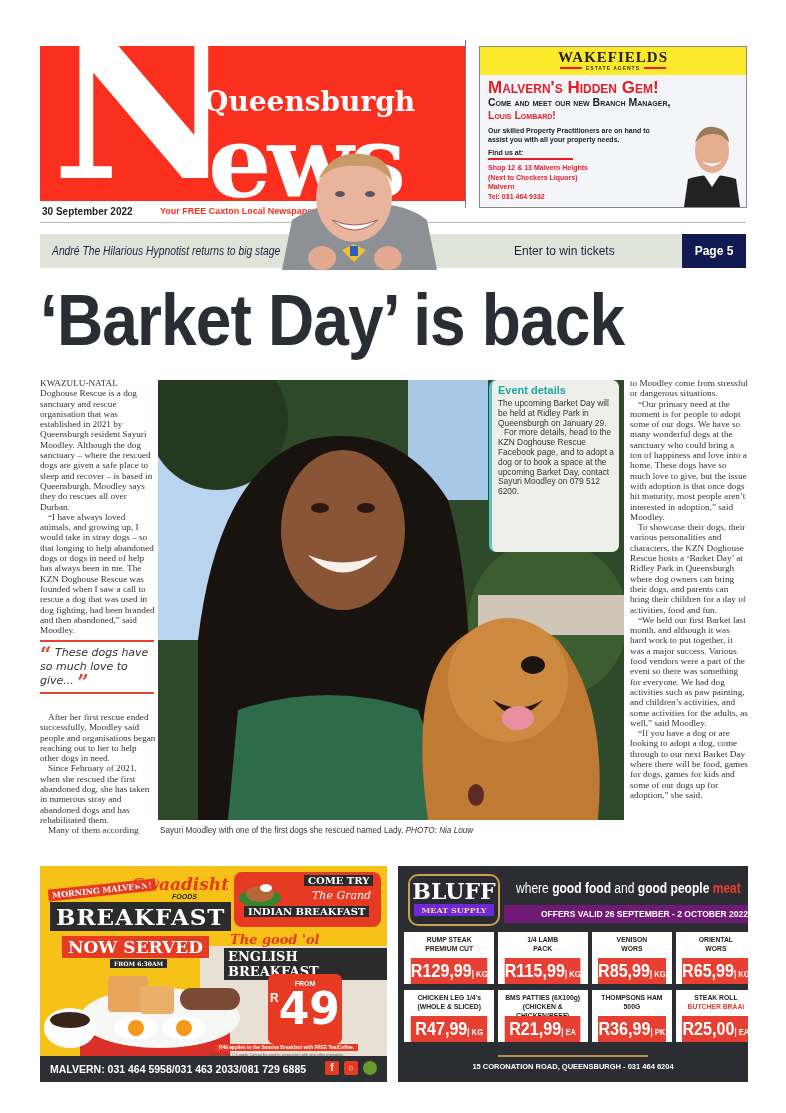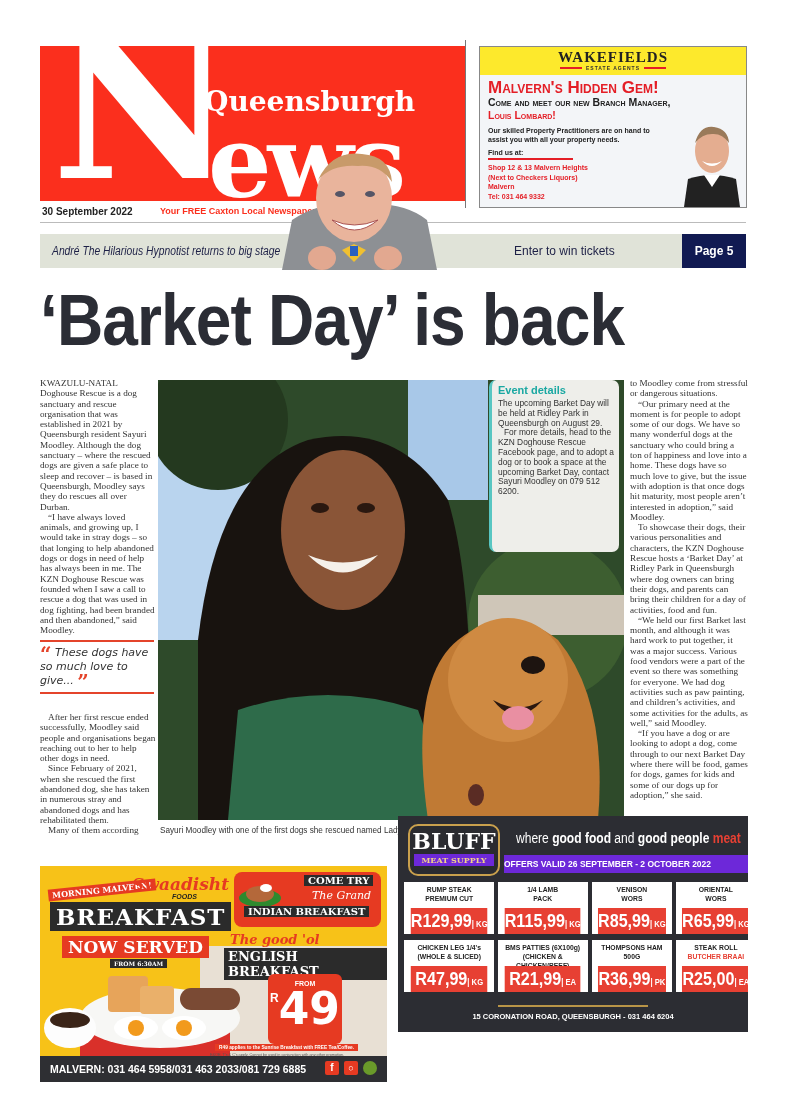--- a/index.html
+++ b/index.html
@@ -71,28 +71,28 @@
   
   .bk { left: 40px; top: 866px; width: 347px; height: 216px; background: #f7c218; overflow: hidden; font-family: "Liberation Sans", sans-serif; }
   .bk-wood { position: absolute; left: 160px; top: 80px; width: 187px; height: 110px; background: #e8e0d4; }
   .bk-footer { position: absolute; left: 0; bottom: 0; width: 347px; height: 26px; background: #2e2f33; color: #fff; font-weight: bold; font-size: 10.5px; line-height: 26px; padding-left: 10px; }
   .bk-social { position: absolute; right: 10px; top: 5px; display: flex; gap: 5px; }
   .bk-social span { width: 14px; height: 14px; display: block; border-radius: 2px; }
   .tag-black { position: absolute; background: #2b2b2b; color: #fff; font-family: "DejaVu Serif", serif; font-weight: bold; }
   .tag-red { position: absolute; background: #e63a22; color: #fff; font-family: "DejaVu Serif", serif; font-weight: bold; }
 
   
-  .bluff { left: 398px; top: 816px; width: 350px; height: 216px; background: #2c2d33; font-family: "Liberation Sans", sans-serif; overflow: hidden; }
+  .bluff { left: 398px; top: 866px; width: 350px; height: 216px; background: #2c2d33; font-family: "Liberation Sans", sans-serif; overflow: hidden; }
   .bluff-logo { position: absolute; left: 10px; top: 8px; width: 92px; height: 52px; border: 2px solid #c9a04d; border-radius: 10px; background: #2a2b30; text-align: center; }
   .bluff-logo-name { font-family: "DejaVu Serif", serif; font-weight: bold; font-size: 22px; color: #fff; line-height: 26px; padding-top: 2px; }
   .bluff-logo-sub { background: #6d28d9; color: #f3d28a; font-family: "DejaVu Serif", serif; font-weight: bold; font-size: 8px; margin: 0 4px; line-height: 12px; }
   .bluff-slogan { position: absolute; left: 118px; top: 14px; color: #fff; font-size: 14px; transform: scaleX(0.86); transform-origin: left; white-space: nowrap; }
   .bluff-slogan b { font-weight: bold; }
   .bluff-slogan .meat { color: #e74033; font-weight: bold; }
-  .bluff-valid { position: absolute; left: 106px; top: 39px; width: 244px; height: 18px; background: #6d28d9; color: #fff; font-size: 8.5px; font-weight: bold; line-height: 18px; text-align: left; }
+  .bluff-valid { position: absolute; left: 106px; top: 39px; width: 244px; height: 18px; background: #701a75; color: #fff; font-size: 8.5px; font-weight: bold; line-height: 18px; text-align: right; }
   .bluff-grid { position: absolute; left: 6px; top: 66px; width: 340px; display: grid; grid-template-columns: repeat(4, 1fr); column-gap: 4px; row-gap: 6px; }
   .cell { background: #fff; }
   .cell-name { height: 26px; text-align: center; font-weight: bold; font-size: 8px; line-height: 9px; color: #222; padding-top: 3px; transform: scaleX(0.85); }
   .cell-name .red { color: #e74033; }
   .cell-price { height: 26px; background: #e74033; color: #fff; font-weight: bold; font-size: 19px; line-height: 26px; text-align: center; white-space: nowrap; transform: scaleX(0.85); }
   .cell-price small { font-size: 9px; }
   .bluff-goldline { position: absolute; left: 100px; top: 189px; width: 150px; height: 2px; background: #b89447; }
   .bluff-addr { position: absolute; left: 0; top: 196px; width: 350px; text-align: center; color: #fff; font-size: 7.5px; font-weight: bold; }
 </style>
 </head>
@@ -197,21 +197,21 @@
   <ellipse cx="350" cy="300" rx="60" ry="62" fill="#cf8a42"></ellipse>
   <ellipse cx="375" cy="285" rx="12" ry="9" fill="#1d1410"></ellipse>
   <path d="M335 320 Q358 350 385 320 Q360 335 335 320Z" fill="#2a1810"></path>
   <ellipse cx="360" cy="338" rx="16" ry="12" fill="#e98fa2"></ellipse>
   <ellipse cx="318" cy="415" rx="8" ry="11" fill="#5a2c24"></ellipse>
 </svg>
 
 <div class="abs event">
   <div class="event-title">Event details</div>
   <div class="event-body">
-    <p>The upcoming Barket Day will be held at Ridley Park in Queensburgh on August 29.</p>
+    <p>The upcoming Barket Day will be held at Ridley Park in Queensburgh on January 29.</p>
     <p class="ind">For more details, head to the KZN Doghouse Rescue Facebook page, and to adopt a dog or to book a space at the upcoming Barket Day, contact Sayuri Moodley on 079 512 6200.</p>
   </div>
 </div>
 
 <div class="abs caption">
   <span>Sayuri Moodley with one of the first dogs she rescued named Lady.</span> <i>PHOTO: Nia Louw</i>
 </div>
 
 <div class="abs col col3">
   <p>to Moodley come from stressful or dangerous situations.</p>

